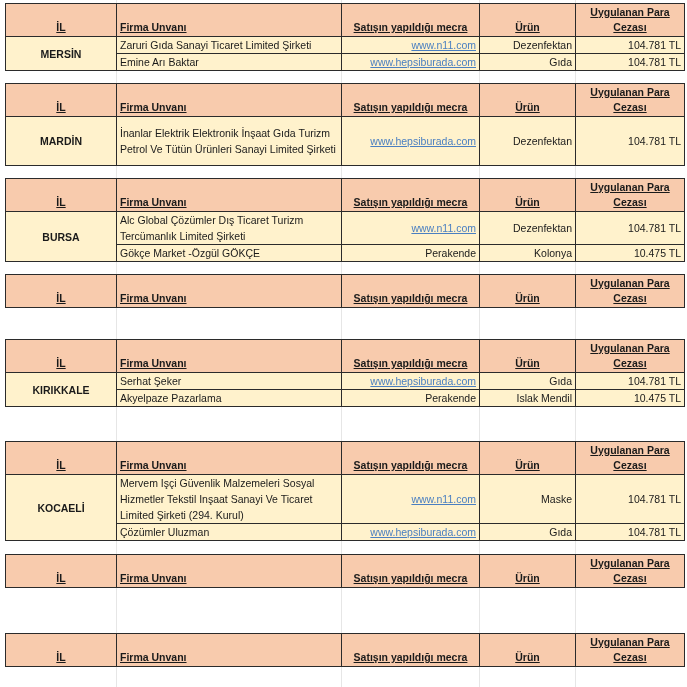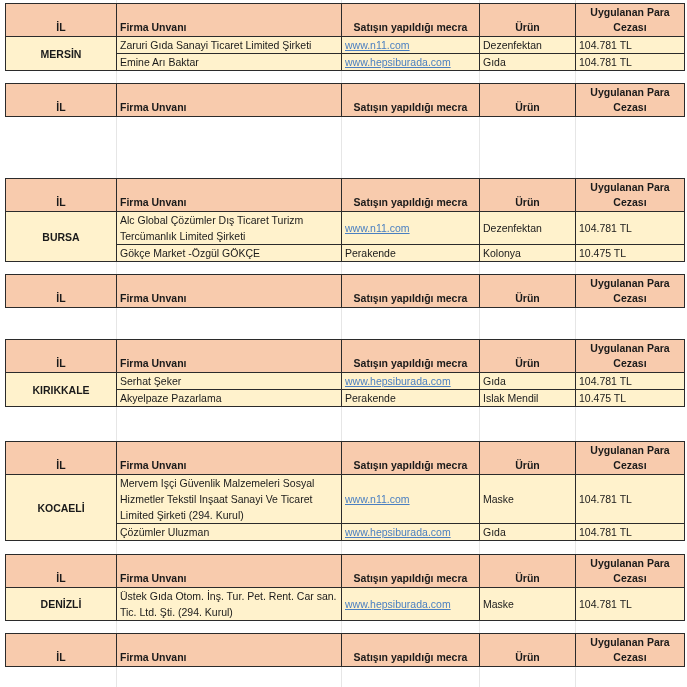--- a/index.html
+++ b/index.html
@@ -1,26 +1,26 @@
 <!DOCTYPE html>
 <html><head>
 <meta charset="utf-8">
 <style>
   html, body { margin:0; padding:0; background:#ffffff; }
   body { width:687px; height:687px; position:relative; overflow:hidden;
          font-family:"Liberation Sans", sans-serif; color:#1a1a1a; }
   .gridline { position:absolute; top:0; bottom:0; width:1px; background:#e6e6e6; }
   .block { position:absolute; left:5px; width:679px; border-collapse:collapse; table-layout:fixed; }
   .block td { border:1px solid #2b2b2b; padding:0 3px; font-size:10.5px; line-height:16px; vertical-align:middle; overflow:hidden; }
-  .block tr.head td { background:#f8cbad; font-weight:bold; height:31px; vertical-align:bottom; padding-bottom:1px; }
+  .block tr.head td { background:#f8cbad; font-weight:bold; height:31px; vertical-align:bottom; padding-bottom:1px;text-decoration:underline; }
   .block tr.head td.c1, .block tr.head td.c3, .block tr.head td.c4, .block tr.head td.c5 { text-align:center; }
   .block tr.head td.c5 { vertical-align:middle; line-height:15px; }
   .block tr.data td { background:#fff2cc; }
   .block td.c1 { text-align:center; font-weight:bold; }
-  .block td.c3, .block td.c4, .block td.c5 { text-align:left; }
+  .block td.c3, .block td.c4, .block td.c5 { text-align:right; }
   .link { color:#4a7fc1; text-decoration:underline; }
   col.w1 { width:111px; } col.w2 { width:225px; } col.w3 { width:138px; } col.w4 { width:96px; } col.w5 { width:109px; }
 </style>
 </head>
 <body>
 
 <div class="gridline" style="left:116px"></div>
 <div class="gridline" style="left:341px"></div>
 <div class="gridline" style="left:479px"></div>
 <div class="gridline" style="left:575px"></div>
@@ -66,20 +66,27 @@
       <col class="w5">
     </colgroup>
   <tbody>
       <tr class="head">
     <td class="c1">İL</td>
     <td class="c2">Firma Unvanı</td>
     <td class="c3">Satışın yapıldığı mecra</td>
     <td class="c4">Ürün</td>
     <td class="c5">Uygulanan Para Cezası</td>
   </tr>
+  <tr class="data" style="height:49px">
+    <td class="c1">MARDİN</td>
+    <td class="c2">İnanlar Elektrik Elektronik İnşaat Gıda Turizm Petrol Ve Tütün Ürünleri Sanayi Limited Şirketi</td>
+    <td class="c3"><span class="link">www.hepsiburada.com</span></td>
+    <td class="c4">Dezenfektan</td>
+    <td class="c5">104.781 TL</td>
+  </tr>
 </tbody>
   </table>
 
 <table class="block" style="top:178px">
   <colgroup>
       <col class="w1">
       <col class="w2">
       <col class="w3">
       <col class="w4">
       <col class="w5">
@@ -200,27 +207,20 @@
       <col class="w5">
     </colgroup>
   <tbody>
       <tr class="head">
     <td class="c1">İL</td>
     <td class="c2">Firma Unvanı</td>
     <td class="c3">Satışın yapıldığı mecra</td>
     <td class="c4">Ürün</td>
     <td class="c5">Uygulanan Para Cezası</td>
   </tr>
-  <tr class="data" style="height:33px">
-    <td class="c1">DENİZLİ</td>
-    <td class="c2">Üstek Gıda Otom. İnş. Tur. Pet. Rent. Car san. Tic. Ltd. Şti. (294. Kurul)</td>
-    <td class="c3"><span class="link">www.hepsiburada.com</span></td>
-    <td class="c4">Maske</td>
-    <td class="c5">104.781 TL</td>
-  </tr>
 </tbody>
   </table>
 
 <table class="block" style="top:633px">
   <colgroup>
       <col class="w1">
       <col class="w2">
       <col class="w3">
       <col class="w4">
       <col class="w5">

